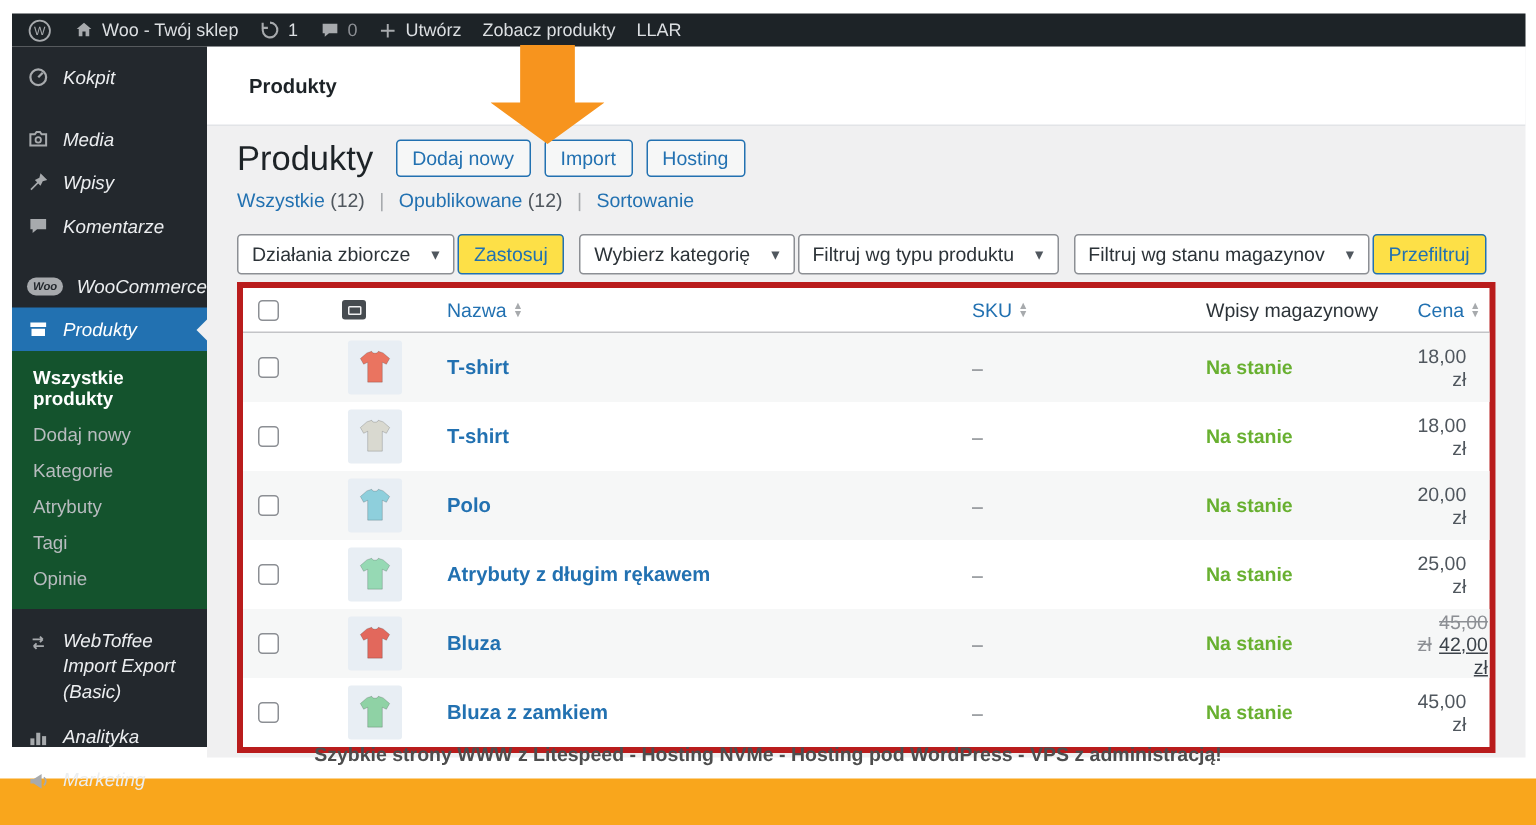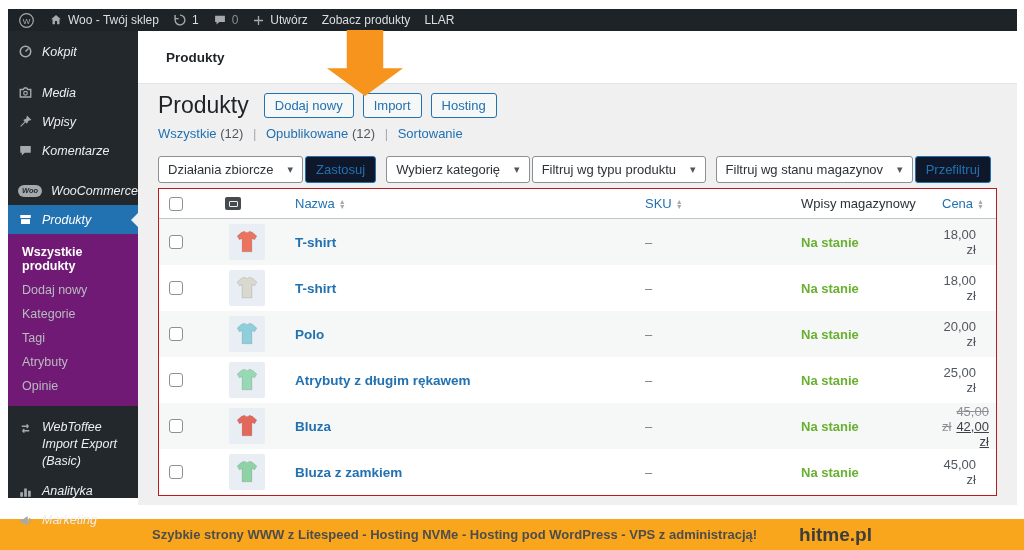--- a/index.html
+++ b/index.html
@@ -19,21 +19,21 @@
   #sidebar { left:8px; top:31px; width:130px; height:467px; background:#23282d;
     position:absolute; color:#e2e4e7; font-size:12.5px; z-index:4; padding-top:6px; }
   .sb-item { display:flex; align-items:center; gap:9px; padding:7px 8px 7px 10px;
     position:relative; color:#eceef0;font-style:italic; }
   .sb-item svg { flex:0 0 auto; color:#a7aaad; }
   .sb-gap { height:12px; }
   .sb-item.active { background:#2271b1; color:#fff; }
   .sb-item.active svg { color:#fff; }
   .sb-item.active::after { content:""; position:absolute; right:0; top:50%;
     transform:translateY(-50%); border:7px solid transparent; border-right-color:#f0f0f1; }
-  .sb-sub { background:#701a75; padding:6px 0 8px 0; }
+  .sb-sub { background:#14532d; padding:6px 0 8px 0; }
   .sb-sub-item { padding:5px 8px 5px 14px; color:#b8bcbf; }
   .sb-sub-item.current { color:#fff; font-weight:bold; }
   .woo-badge { background:#a7aaad; color:#23282d; font-size:7.5px; font-weight:bold;
     border-radius:7px; padding:2px 4px; line-height:1; }
   .two-line { line-height:1.35; }
 
   
   #content { left:138px; top:31px; width:879px; height:474px; background:#f0f0f1;
     position:absolute; overflow:hidden; }
   #wc-header { height:53px; background:#fff; border-bottom:1px solid #e2e4e7;
@@ -50,26 +50,26 @@
   .views a { color:#2271b1; text-decoration:none; cursor:pointer; }
   .views .cnt { color:#50575e; }
   .views .sep { margin:0 6px; color:#a7aaad; }
 
   .filter-row { margin-top:15px; display:flex; align-items:center; gap:2px;
     font-size:13px; color:#2c3338; }
   .select { background:#fff; border:1px solid #8c8f94; border-radius:3px;
     padding:5px 9px; display:inline-flex; align-items:center; gap:14px;
     white-space:nowrap; cursor:pointer; }
   .select .chev { color:#50575e; font-size:11px; }
-  .btn2 { font-size:13px; border-radius:3px; padding:5px 10px; background:#0f172a;
+  .btn2 { font-size:13px; border-radius:3px; padding:5px 10px; background:#fde047;
     border:1px solid #2271b1; color:#2271b1; cursor:pointer; white-space:nowrap; }
   .ml { margin-left:8px; }
 
   
-  .ptable { margin-top:5px; background:#fff; border:1px solid #b91c1c; width:839px; }
+  .ptable { margin-top:5px; background:#fff; border:4px solid #b91c1c; width:839px; }
   .trow { display:grid; grid-template-columns:34px 74px 340px 150px 185px 1fr;
     align-items:center; height:46px; }
   .thead { height:30px; border-bottom:1px solid #c3c4c7; font-size:13px; }
   .striped { background:#f6f7f7; }
   .cb { width:14px; height:14px; border:1px solid #8c8f94; border-radius:3px;
     background:#fff; margin-left:10px; cursor:pointer; }
   .col-head { color:#2271b1; display:flex; align-items:center; gap:4px; cursor:pointer; }
   .col-head.plain { color:#2c3338; cursor:default; }
   .sorters { display:flex; flex-direction:column; line-height:5px; font-size:7px;
     color:#a7aaad; }
@@ -176,22 +176,22 @@
     <svg width="15" height="15" viewBox="0 0 20 20">
       <path d="M3 4 h14 v4 H3 Z" fill="currentColor"></path>
       <path d="M4 9.5 h12 V16 H4 Z" fill="currentColor"></path>
     </svg>
     <span>Produkty</span>
   </div>
   <div class="sb-sub">
     <div class="sb-sub-item current">Wszystkie produkty</div>
     <div class="sb-sub-item">Dodaj nowy</div>
     <div class="sb-sub-item">Kategorie</div>
+    <div class="sb-sub-item">Atrybuty</div>
     <div class="sb-sub-item">Tagi</div>
-    <div class="sb-sub-item">Atrybuty</div>
     <div class="sb-sub-item">Opinie</div>
   </div>
   <div class="sb-gap" style="height:6px;"></div>
   <div class="sb-item" style="align-items:flex-start;">
     <svg width="15" height="15" viewBox="0 0 20 20" style="margin-top:2px;">
       <path d="M5 7 h9 M14 7 l-2.5 -2.5 M14 7 l-2.5 2.5 M15 13 h-9 M6 13 l2.5 -2.5 M6 13 l2.5 2.5" fill="none" stroke="currentColor" stroke-width="1.7"></path>
     </svg>
     <span class="two-line">WebToffee Import Export (Basic)</span>
   </div>
   <div class="sb-item">
@@ -356,16 +356,16 @@
             <span class="sku-cell">–</span>
             <span class="stock-cell"><span class="instock">Na stanie</span></span>
             <span class="price-cell">45,00 zł</span>
           </div>
         </div>
     </div>
   </div>
 </div>
 
 <div id="big-arrow" style="background: rgb(247, 148, 30);"></div>
-<div id="footer" style="background: rgb(249, 166, 28);">
+<div id="footer" style="background: rgb(249, 166, 28); flex-direction: column;">
   <span class="tagline">Szybkie strony WWW z Litespeed - Hosting  NVMe - Hosting pod WordPress - VPS z administracją!</span>
   <span class="brand">hitme.pl</span>
 </div>
 
 </body></html>

